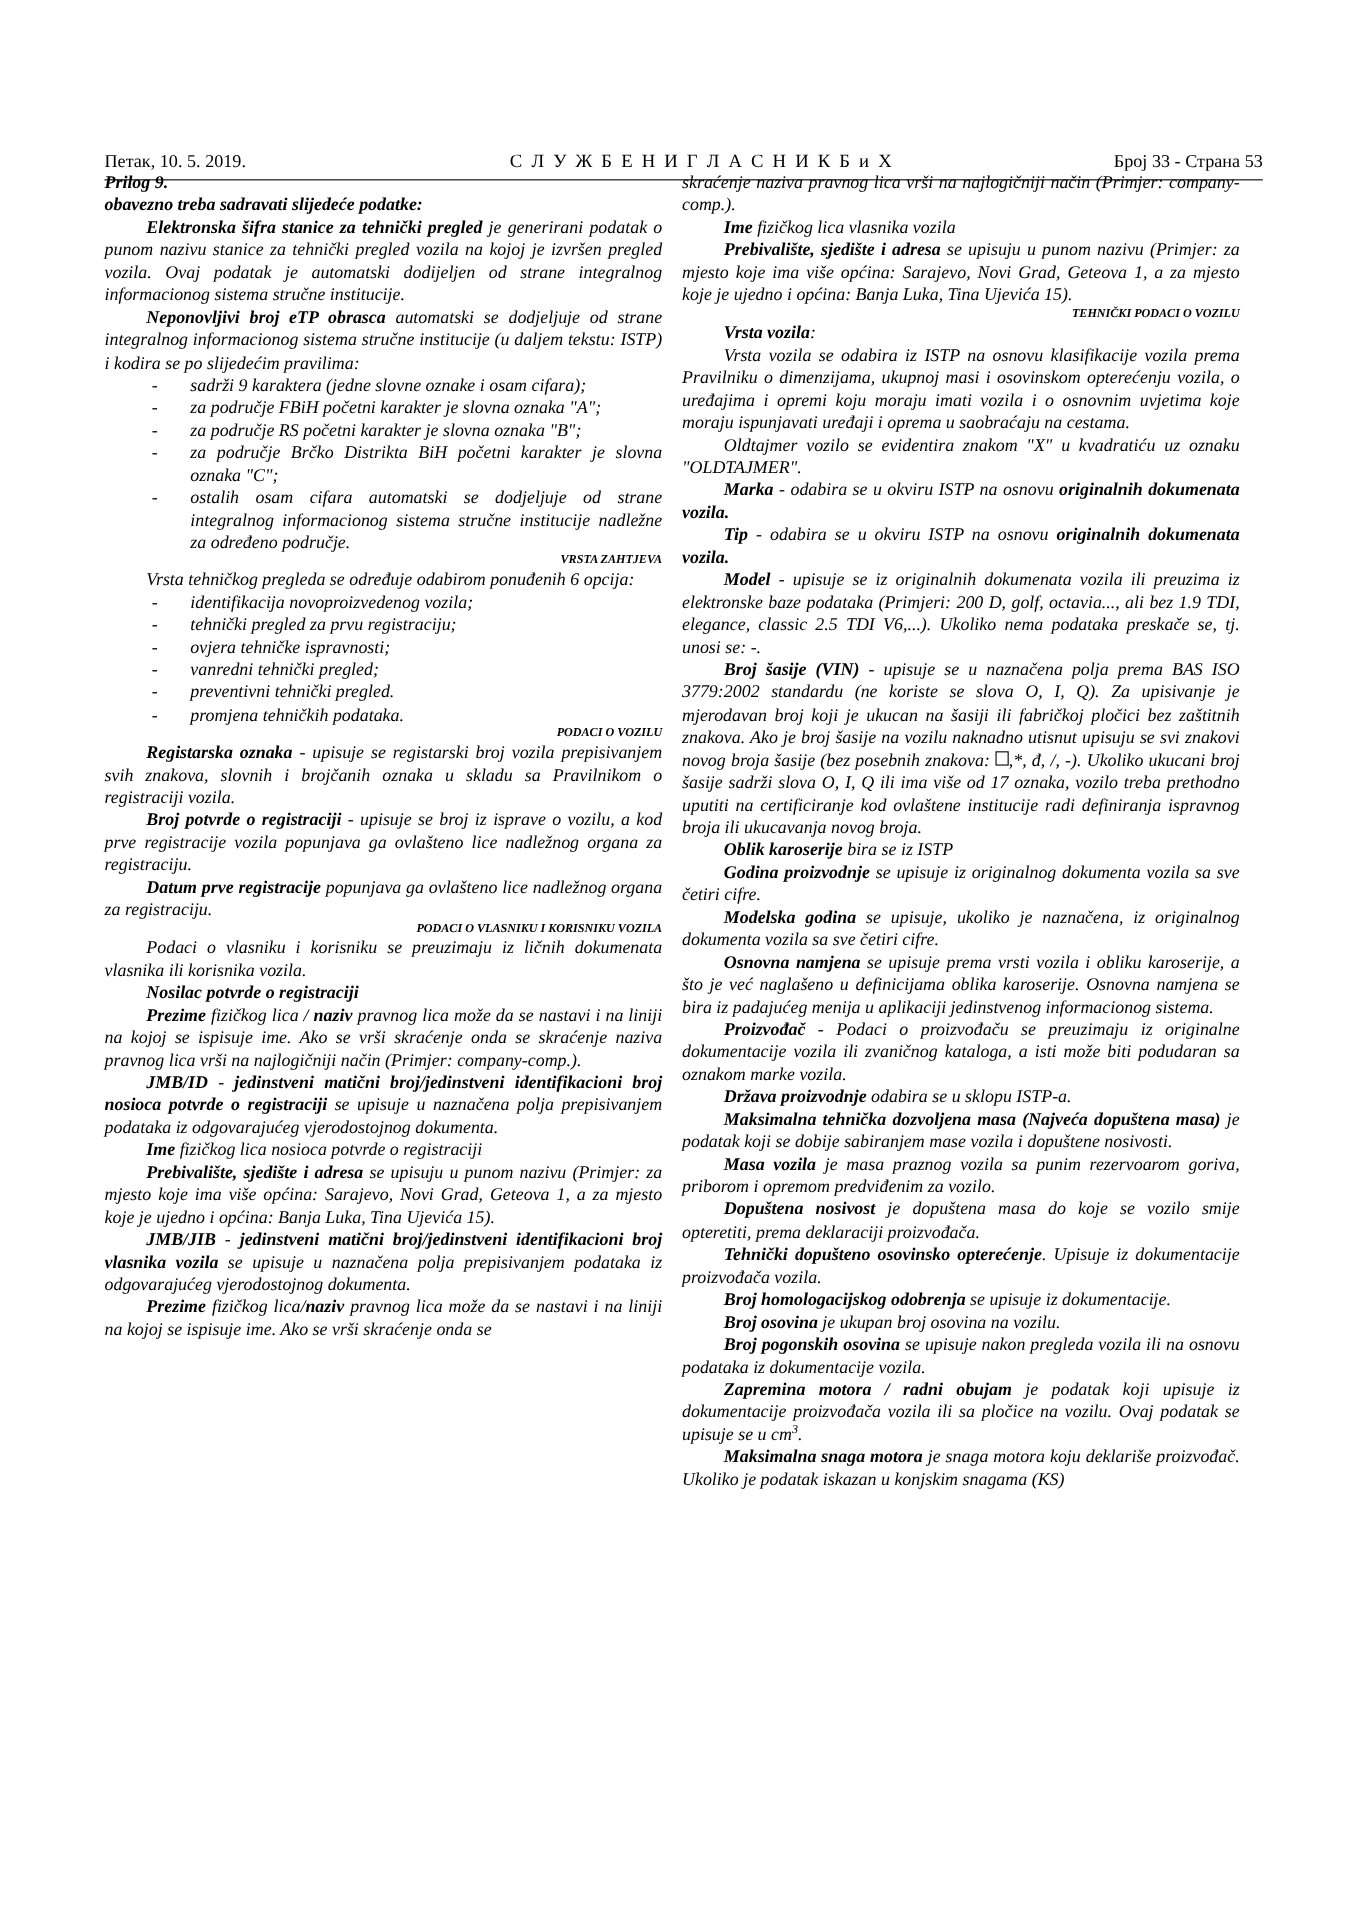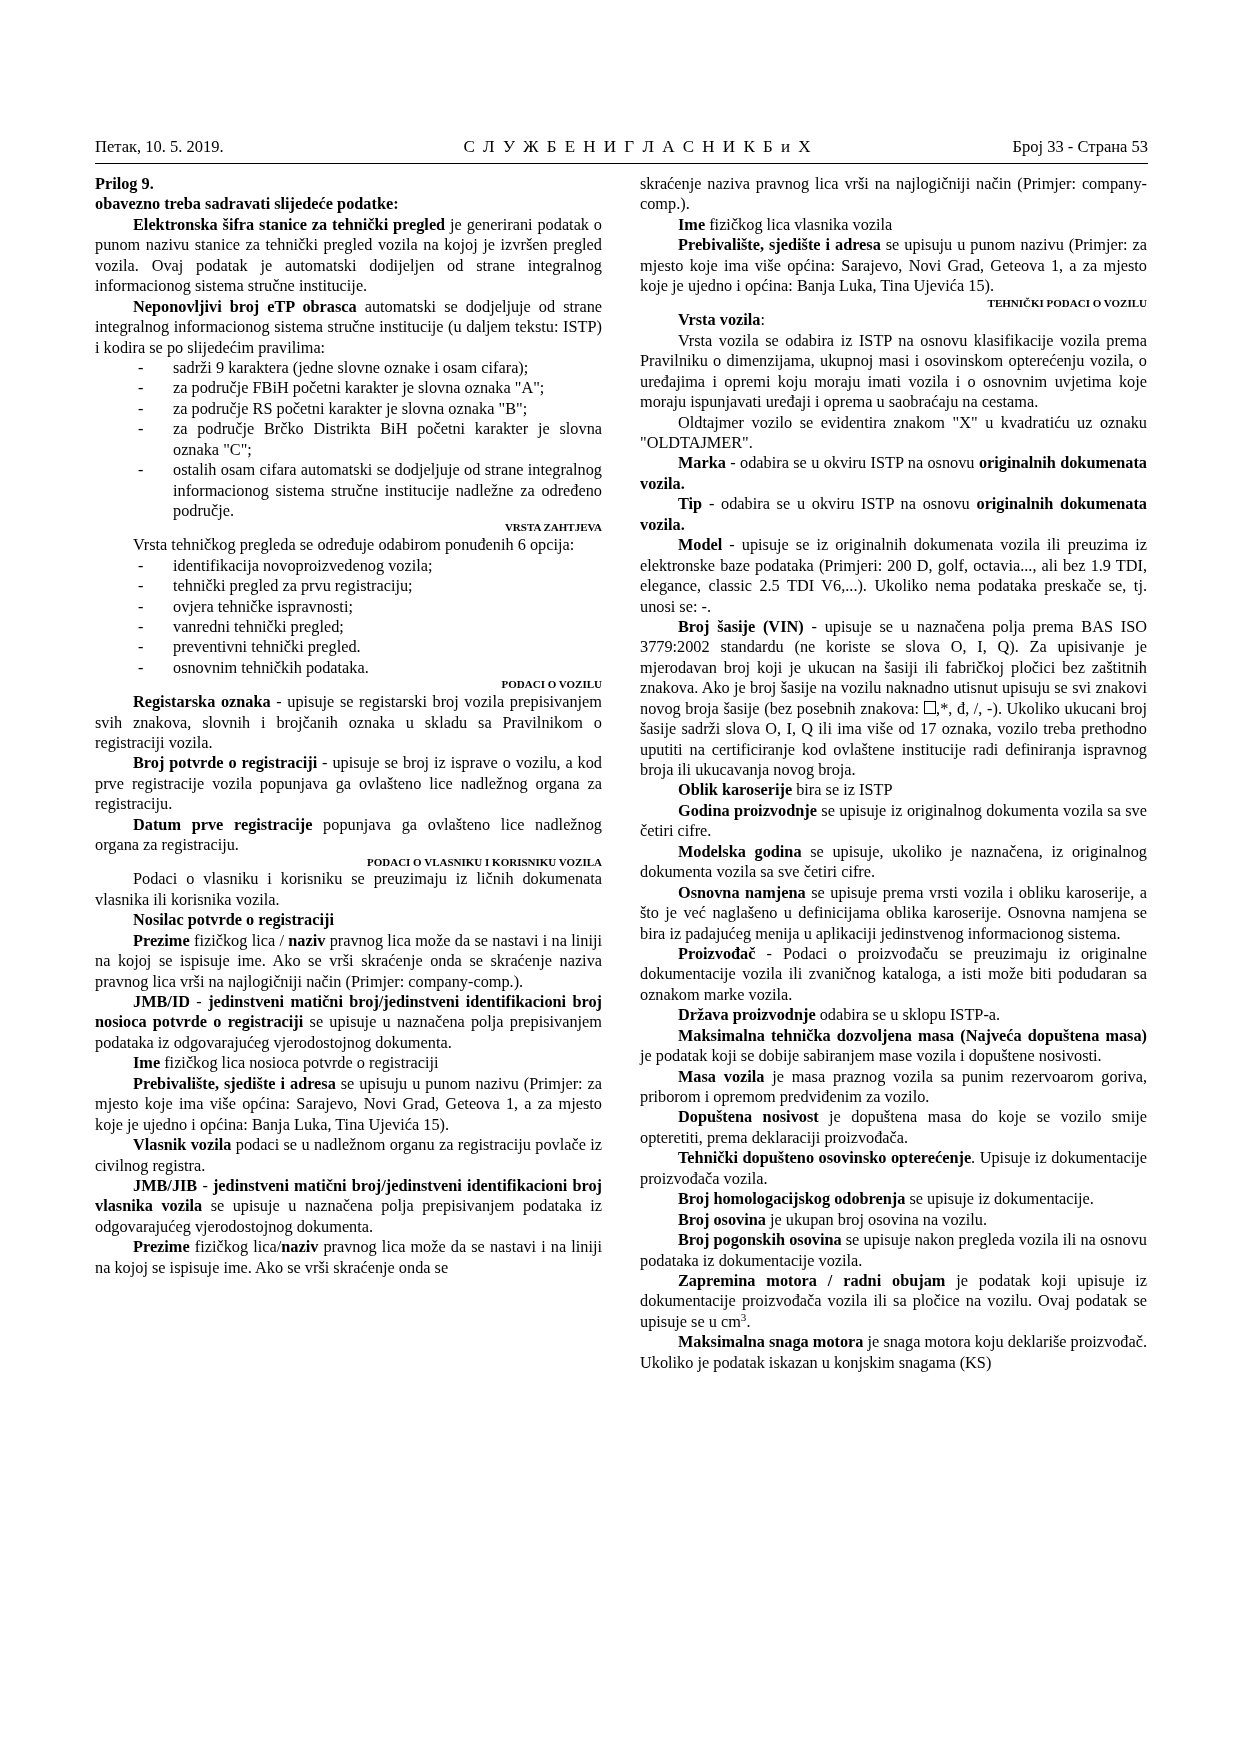--- a/index.html
+++ b/index.html
@@ -47,24 +47,25 @@
     top: 163px;
     width: 1053px;
     height: 0;
     border-top: 1.6px solid #000;
   }
 
   
   .columns {
     position: absolute;
     left: 95px;
-    top: 174px;
+    top: 156px;
     width: 1053px;
     display: flex;
-    gap: 38px;
+    gap: 18px;
+    font-style: italic;
   }
   .col {
     width: 507px;
     font-size: 16.3px;
     line-height: 1.255;
     text-align: justify;
     text-justify: inter-word;
     hyphens: none;
   }
   .col p {
@@ -149,21 +150,21 @@
 
       <h2 class="sec">VRSTA ZAHTJEVA</h2>
       <p>Vrsta tehničkog pregleda se određuje odabirom ponuđenih 6 opcija:</p>
 
       <ul class="dashlist">
         <li>identifikacija novoproizvedenog vozila;</li>
         <li>tehnički pregled za prvu registraciju;</li>
         <li>ovjera tehničke ispravnosti;</li>
         <li>vanredni tehnički pregled;</li>
         <li>preventivni tehnički pregled.</li>
-        <li>osnovnim tehničkih podataka.</li>
+        <li>promjena tehničkih podataka.</li>
       </ul>
 
       <h2 class="sec">PODACI O VOZILU</h2>
 
       <p><b>Registarska oznaka</b><span> - upisuje se registarski broj vozila prepisivanjem svih znakova, slovnih i brojčanih oznaka u skladu sa Pravilnikom o registraciji vozila.</span></p>
 
       <p><b>Broj potvrde o registraciji</b><span> - upisuje se broj iz isprave o vozilu, a kod prve registracije vozila popunjava ga ovlašteno lice nadležnog organa za registraciju.</span></p>
 
       <p><b>Datum prve registracije</b><span> popunjava ga ovlašteno lice nadležnog organa za registraciju.</span></p>
 
@@ -174,21 +175,20 @@
       <p><b>Nosilac potvrde o registraciji</b></p>
 
       <p><b>Prezime</b><span> fizičkog lica / </span><b>naziv</b><span> pravnog lica može da se nastavi i na liniji na kojoj se ispisuje ime. Ako se vrši skraćenje onda se skraćenje naziva pravnog lica vrši na najlogičniji način (Primjer: company-comp.).</span></p>
 
       <p><b>JMB/ID</b><span> - </span><b>jedinstveni matični broj/jedinstveni identifikacioni broj nosioca potvrde o registraciji</b><span> se upisuje u naznačena polja prepisivanjem podataka iz odgovarajućeg vjerodostojnog dokumenta.</span></p>
 
       <p><b>Ime</b><span> fizičkog lica nosioca potvrde o registraciji</span></p>
 
       <p><b>Prebivalište, sjedište i adresa</b><span> se upisuju u punom nazivu (Primjer: za mjesto koje ima više općina: Sarajevo, Novi Grad, Geteova 1, a za mjesto koje je ujedno i općina: Banja Luka, Tina Ujevića 15).</span></p>
 
-      <p><b>Vlasnik vozila</b><span> podaci se u nadležnom organu za registraciju povlače iz civilnog registra.</span></p>
 
       <p><b>JMB/JIB</b><span> - </span><b>jedinstveni matični broj/jedinstveni identifikacioni broj vlasnika vozila</b><span> se upisuje u naznačena polja prepisivanjem podataka iz odgovarajućeg vjerodostojnog dokumenta.</span></p>
 
       <p><b>Prezime</b><span> fizičkog lica/</span><b>naziv</b><span> pravnog lica može da se nastavi i na liniji na kojoj se ispisuje ime. Ako se vrši skraćenje onda se</span></p>
 
     </div>
 
     <div class="col">
 
       <p class="cont">skraćenje naziva pravnog lica vrši na najlogičniji način (Primjer: company-comp.).</p>

